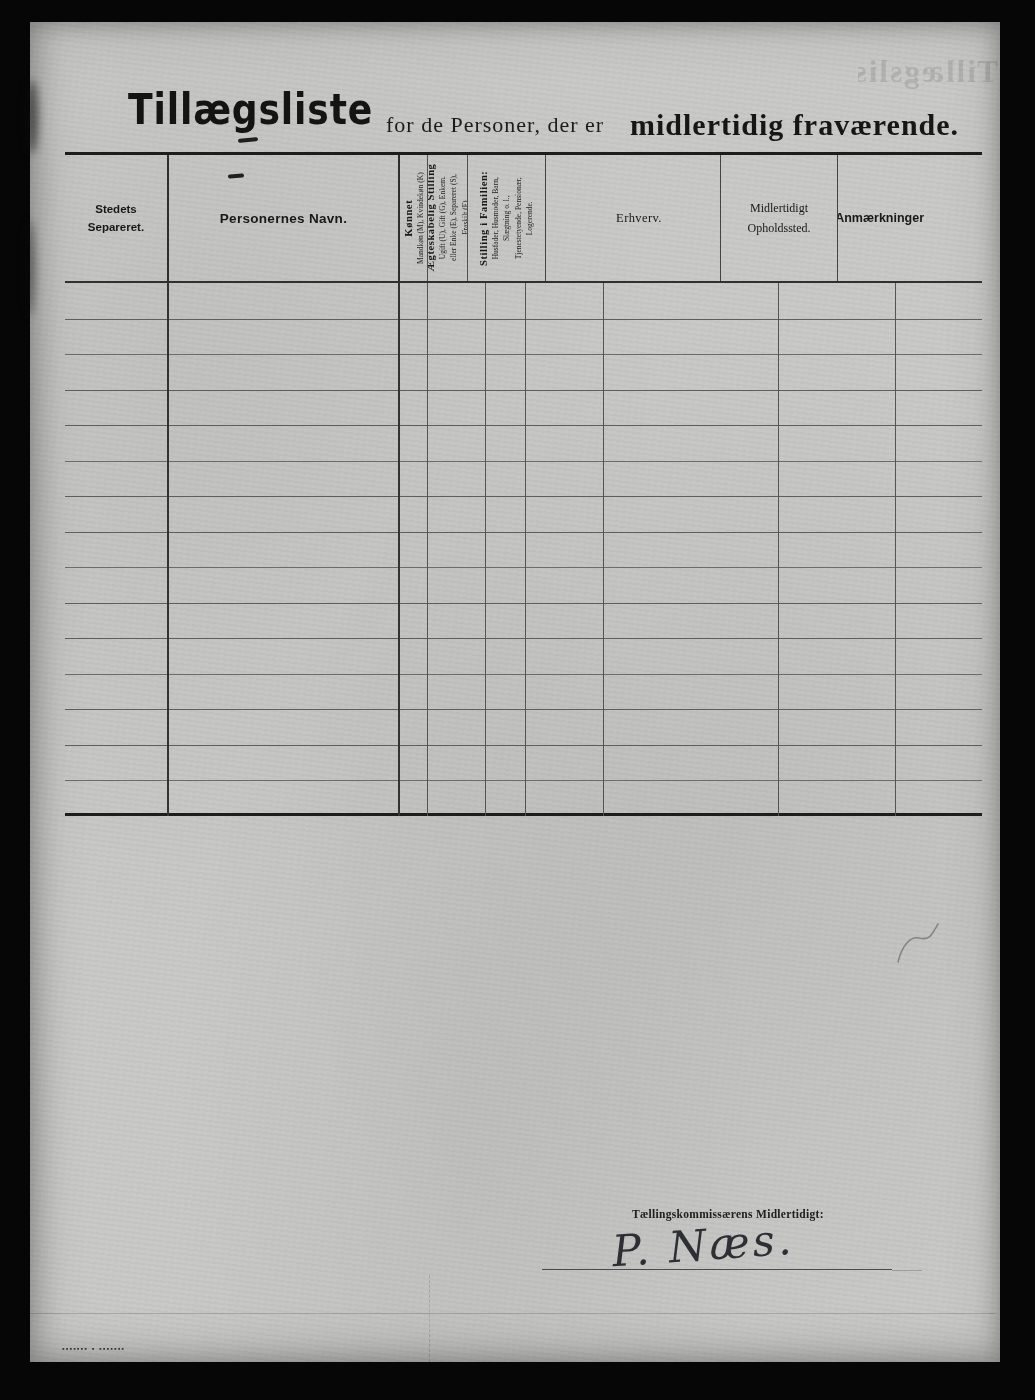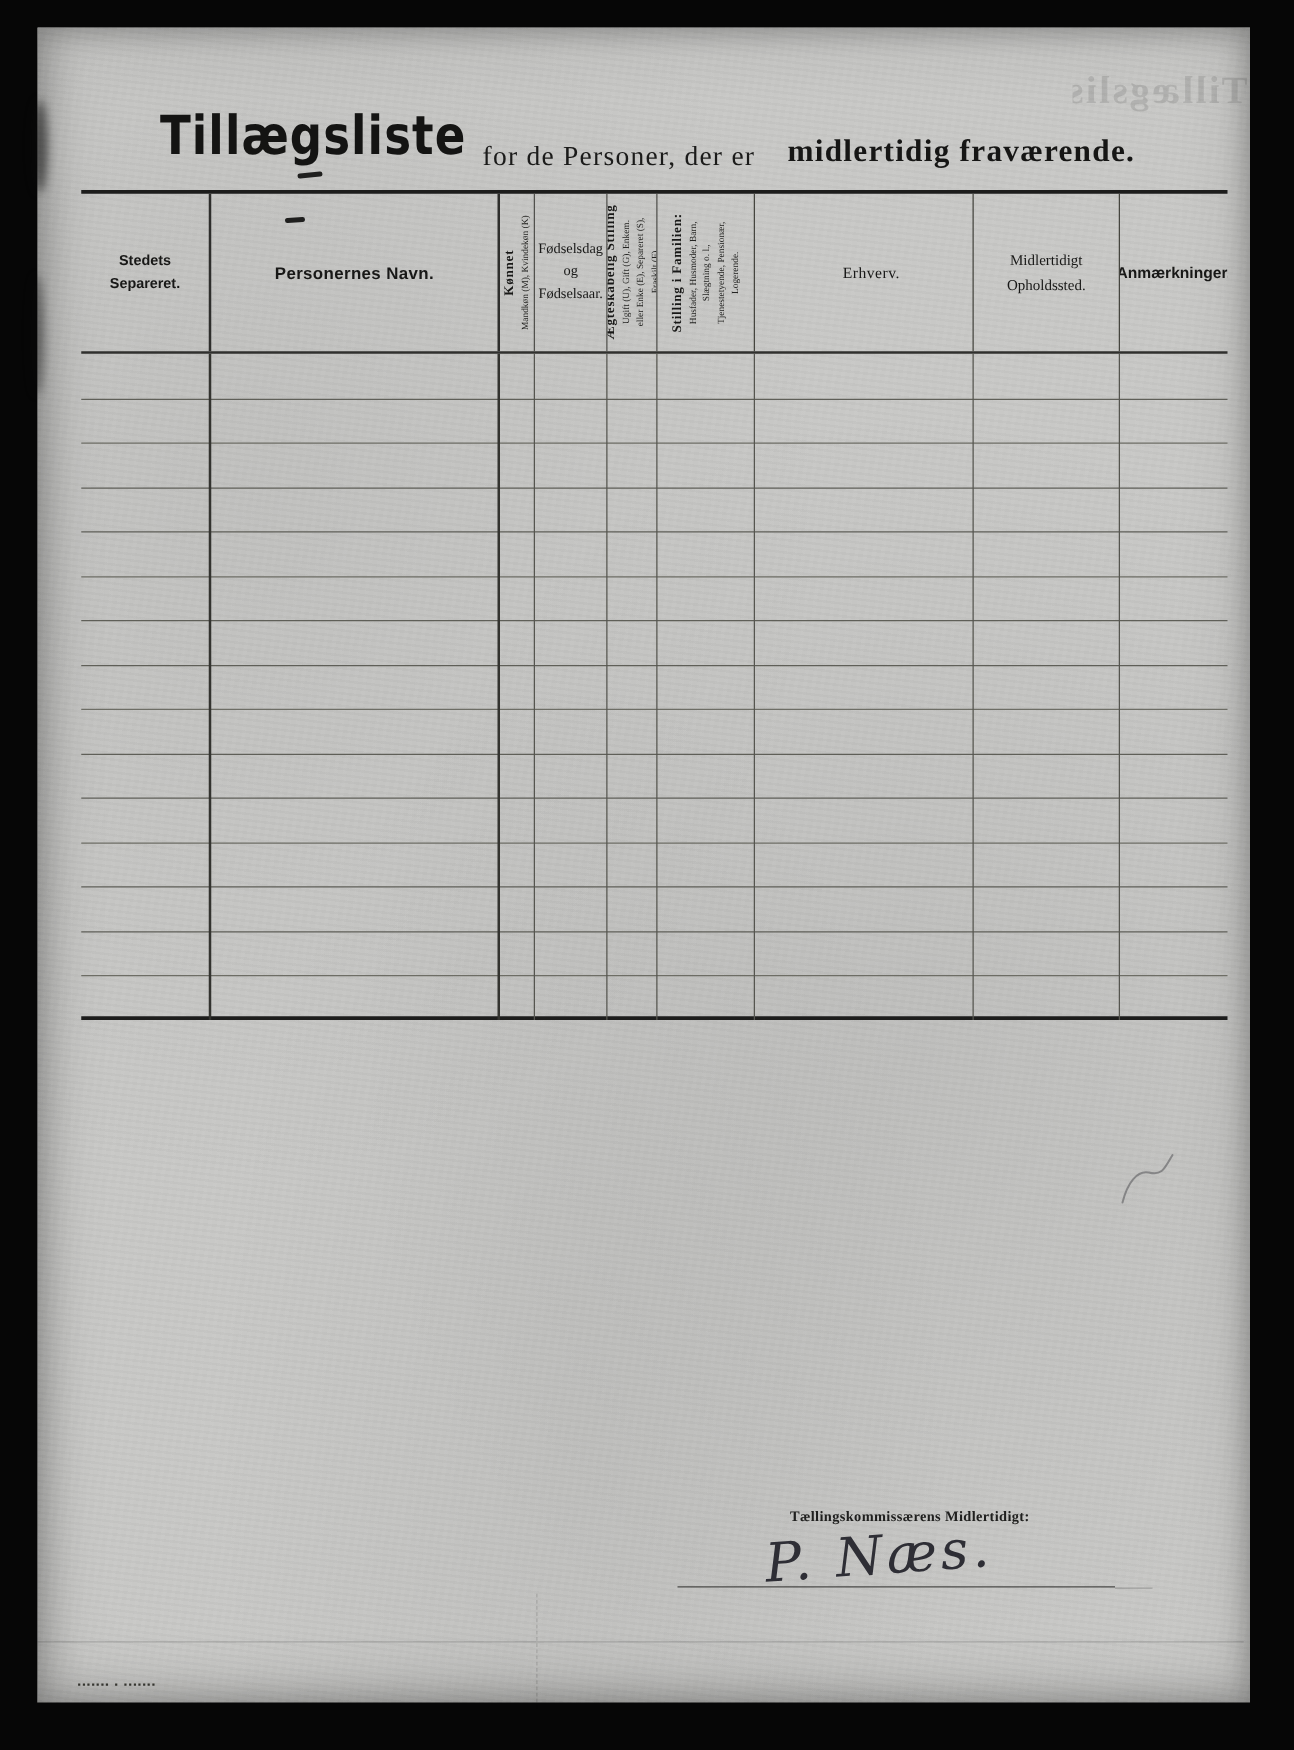--- a/index.html
+++ b/index.html
@@ -43,21 +43,21 @@
     color:#141413;transform:scaleX(.84);transform-origin:left top;
     letter-spacing:1px;white-space:nowrap;
   }
   .title-mid{
     position:absolute;left:356px;top:90px;
     font-family:"Liberation Serif",serif;font-size:22px;color:#1b1b1a;
     white-space:nowrap;letter-spacing:1px;
   }
   .title-bold{
     position:absolute;left:600px;top:86px;
-    font-family:"Liberation Serif",serif;font-weight:bold;font-size:25px;color:#161615;
+    font-family:"Liberation Serif",serif;font-weight:bold;font-size:30px;color:#161615;
     white-space:nowrap;letter-spacing:1px;
   }
 
   .table{position:absolute;left:35px;top:130px;width:917px;}
   .toprule{height:3px;background:#1d1d1c;}
   .thead{
     display:flex;height:128px;border-bottom:2px solid #30302e;
     box-sizing:border-box;
   }
   .thead .cell{
@@ -158,27 +158,20 @@
           <div>Separeret.</div>
         </div>
       </div>
       <div class="cell c2">
         <div class="h-sans">Personernes Navn.</div>
       </div>
       <div class="cell c3">
         <div class="vblock">
           <div class="v-main">Kønnet</div>
           <div class="v-sub">Mandkøn (M), Kvindekøn (K)</div>
-        </div>
-      </div>
-      <div class="cell c4">
-        <div class="h-serif">
-          <div>Fødselsdag</div>
-          <div>og</div>
-          <div>Fødselsaar.</div>
         </div>
       </div>
       <div class="cell c5">
         <div class="vblock">
           <div class="v-main">Ægteskabelig Stilling</div>
           <div class="v-sub">Ugift (U), Gift (G), Enkem.</div>
           <div class="v-sub">eller Enke (E), Separeret (S),</div>
           <div class="v-sub">Fraskilt (F)</div>
         </div>
       </div>

